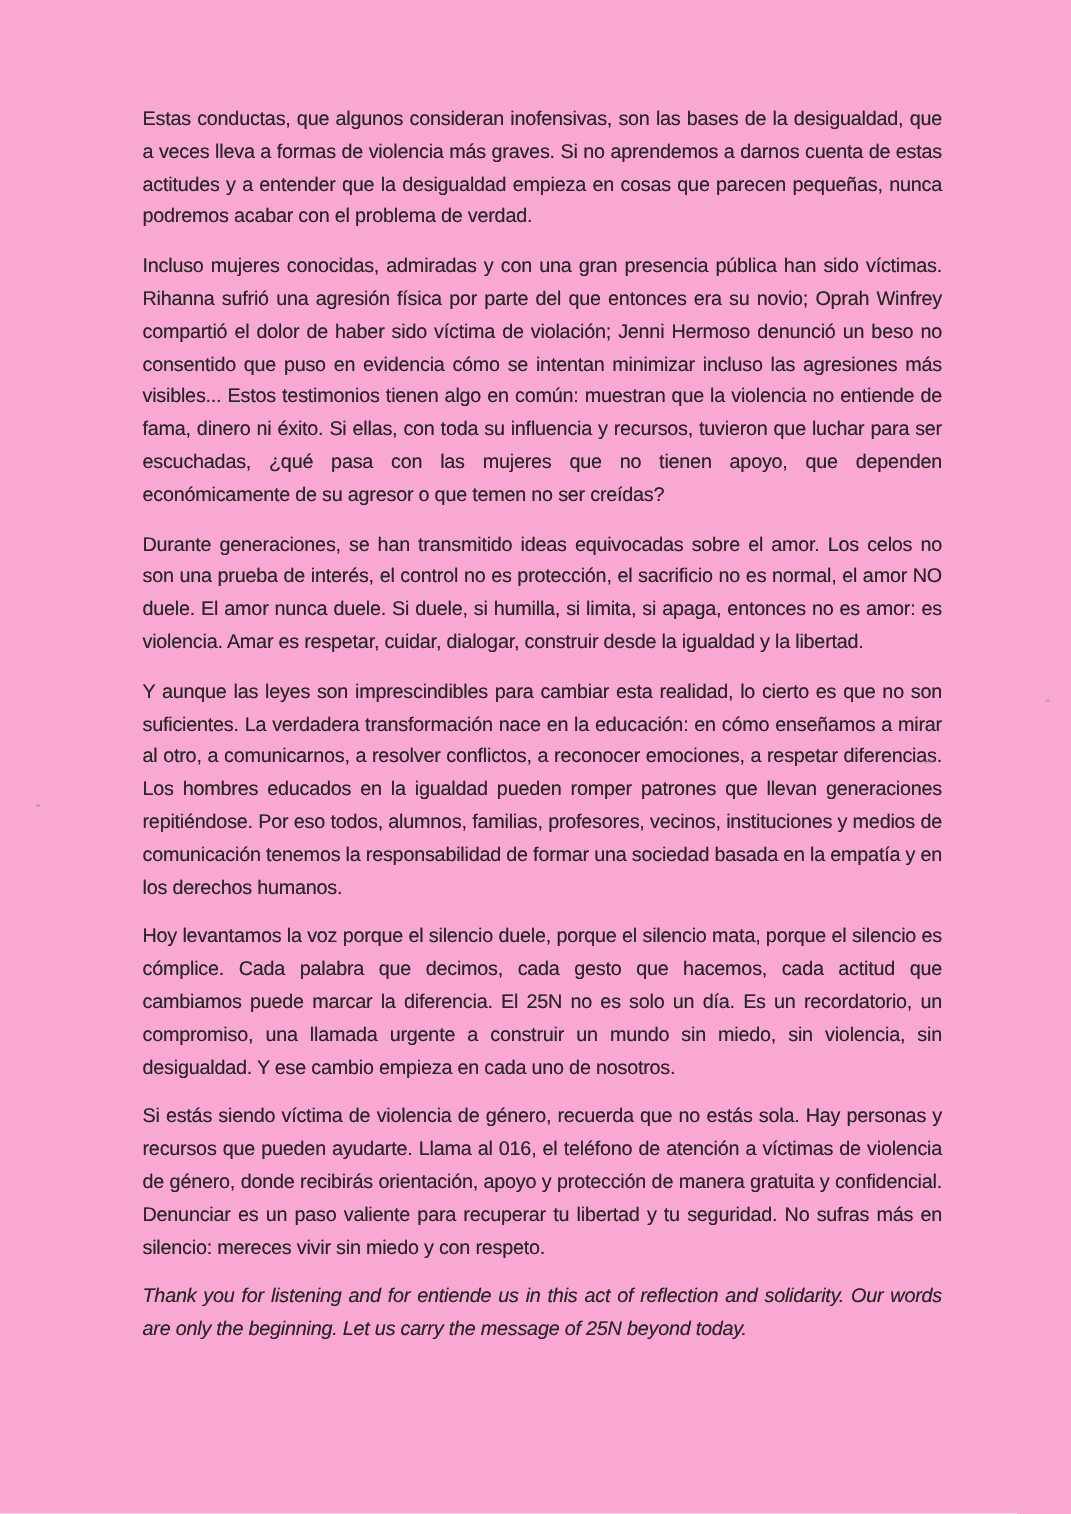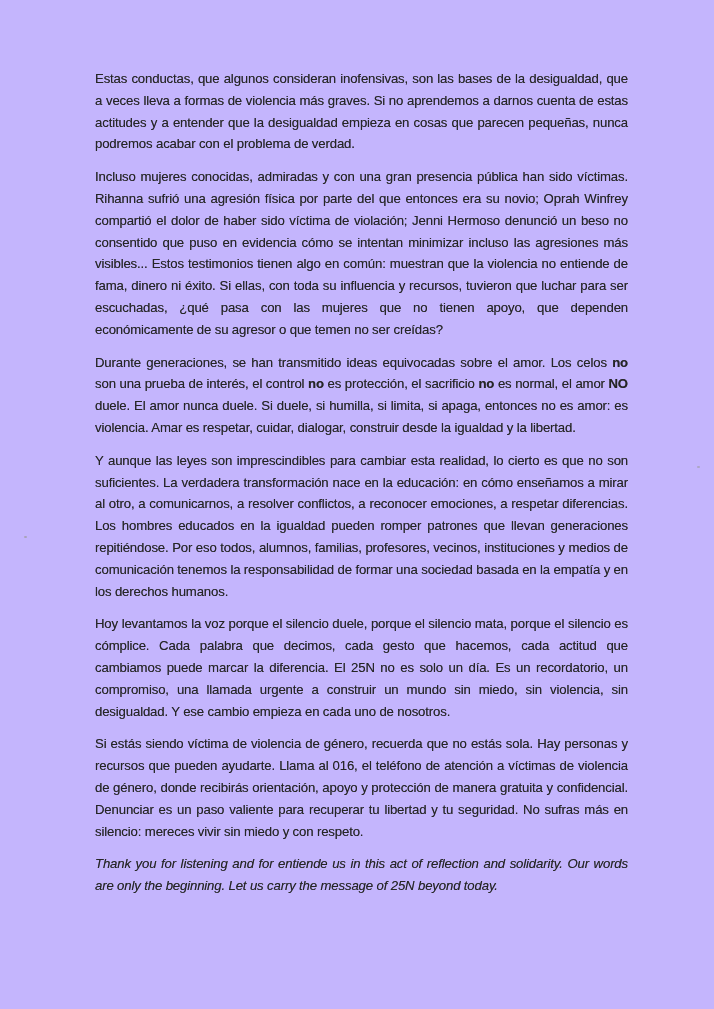--- a/index.html
+++ b/index.html
@@ -5,21 +5,21 @@
 <style>
   html, body {
     margin: 0;
     padding: 0;
     background: #fbfbf9;
   }
   .page {
     position: relative;
     width: 714px;
     height: 1009px;
-    background: #c4b5fd;
+    background: #f9a8d4;
     overflow: hidden;
     font-family: "Liberation Sans", "DejaVu Sans", sans-serif;
     color: #262626;
   }
   .doc-body {
     position: absolute;
     left: 95px;
     top: 68px;
     width: 533px;
   }
@@ -28,21 +28,21 @@
     font-size: 13.2px;
     line-height: 21.8px;
     letter-spacing: -0.15px;
     text-align: justify;
     text-justify: inter-word;
     color: #262626;
     
     text-shadow: 0 0 0.4px rgba(40,40,40,0.55);
   }
   .para .bold {
-    font-weight: bold;
+    font-weight: normal;
   }
   .para.italic {
     font-style: italic;
   }
   .speck {
     position: absolute;
     background: #9a9a98;
     border-radius: 1px;
   }
   .speck.dot-left   { left: 24px;  top: 536px; width: 3px; height: 2px; opacity: .65; }

